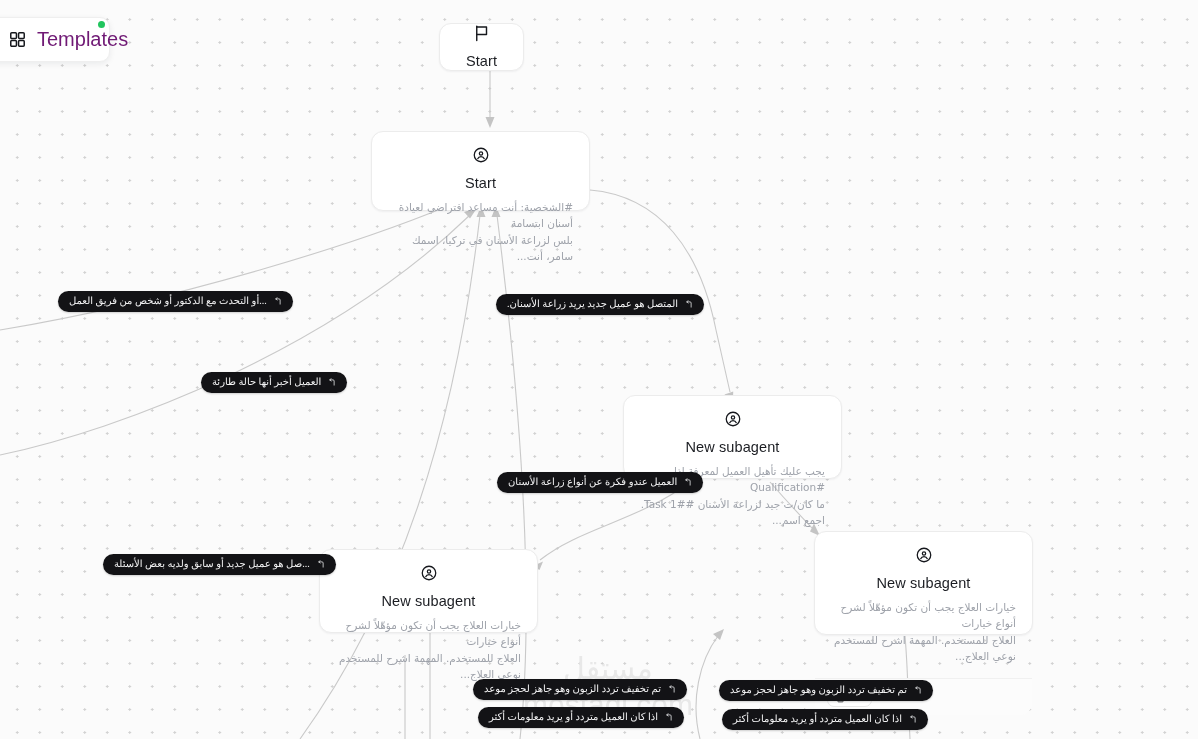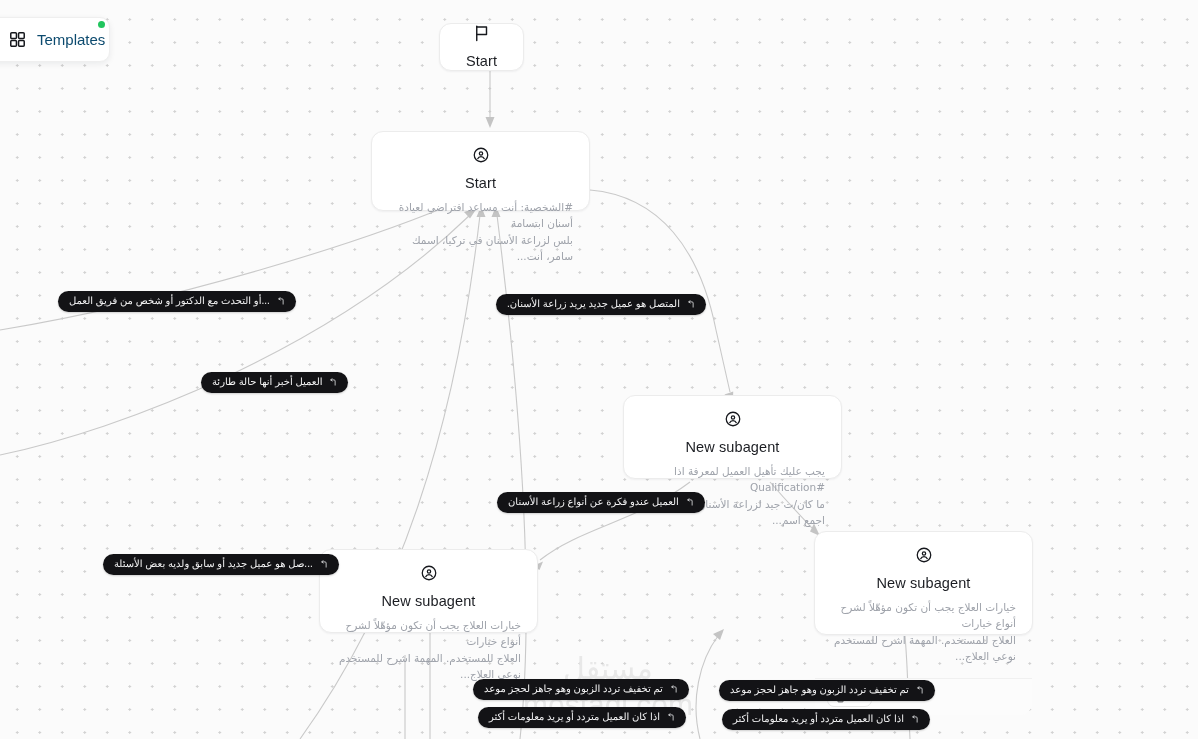--- a/index.html
+++ b/index.html
@@ -90,40 +90,40 @@
     position: absolute;
     display: inline-flex; align-items: center; gap: 6px;
     background: #131316;
     color: #f4f4f5;
     border-radius: 999px;
     padding: 4px 11px 5px 11px;
     font-size: 10px;
     line-height: 1.2;
     direction: rtl;
     white-space: nowrap;
-    font-family: Liberation Sans, sans-serif;
+    font-family: Liberation Serif, serif;
     z-index: 8;
     box-shadow: 0 1px 2px rgba(0,0,0,.18);
   }
   .elabel .eicon { flex: none; width: 9px; height: 9px; display: block; color: #cfd0d3; transform: scaleX(-1); }
   .elabel .etext { display: block; }
 
   
   #templates-btn {
     position: absolute; left: -18px; top: 17px;
     width: 128px; height: 45px;
     background: #fff;
     border: 1px solid #efefef;
     border-radius: 10px;
     box-shadow: 0 2px 6px rgba(16,24,40,.07);
     display: flex; align-items: center; gap: 11px;
     padding-left: 26px;
     z-index: 20;
   }
-  #templates-btn .t-label { font-size: 15px; color: #0c4a6e; }
+  #templates-btn .t-label { font-size: 20px; color: #701a75; }
   .grid-icon { width: 17px; height: 17px; display: block; color: #15171c; flex: none; }
   .green-dot {
     position: absolute; right: 4px; top: 3px;
     width: 7px; height: 7px; border-radius: 50%;
     background: #22c55e;
   }
 </style>
 </head>
 <body>
 
@@ -267,21 +267,21 @@
 
 
   <div class="elabel" style="left:103px; top:554px;text-align:center;">
     <svg class="eicon" viewBox="0 0 24 24" fill="none" stroke="currentColor" stroke-width="2.4" stroke-linecap="round" stroke-linejoin="round">
         <path d="M5 19V8a3 3 0 0 1 3-3h8"></path>
         <path d="M13 2l4 3-4 3"></path>
       </svg>
     <span class="etext">...صل هو عميل جديد أو سابق ولديه بعض الأسئلة</span>
   </div>
 
-  <div class="elabel" style="left:497px; top:492px;align-items:center;">
+  <div class="elabel" style="left:497px; top:472px;align-items:center;">
     <svg class="eicon" viewBox="0 0 24 24" fill="none" stroke="currentColor" stroke-width="2.4" stroke-linecap="round" stroke-linejoin="round">
         <path d="M5 19V8a3 3 0 0 1 3-3h8"></path>
         <path d="M13 2l4 3-4 3"></path>
       </svg>
     <span class="etext">العميل عندو فكرة عن أنواع زراعة الأسنان</span>
   </div>
 
 
   <div class="elabel" style="left:473px; top:679px;">
     <svg class="eicon" viewBox="0 0 24 24" fill="none" stroke="currentColor" stroke-width="2.4" stroke-linecap="round" stroke-linejoin="round">

